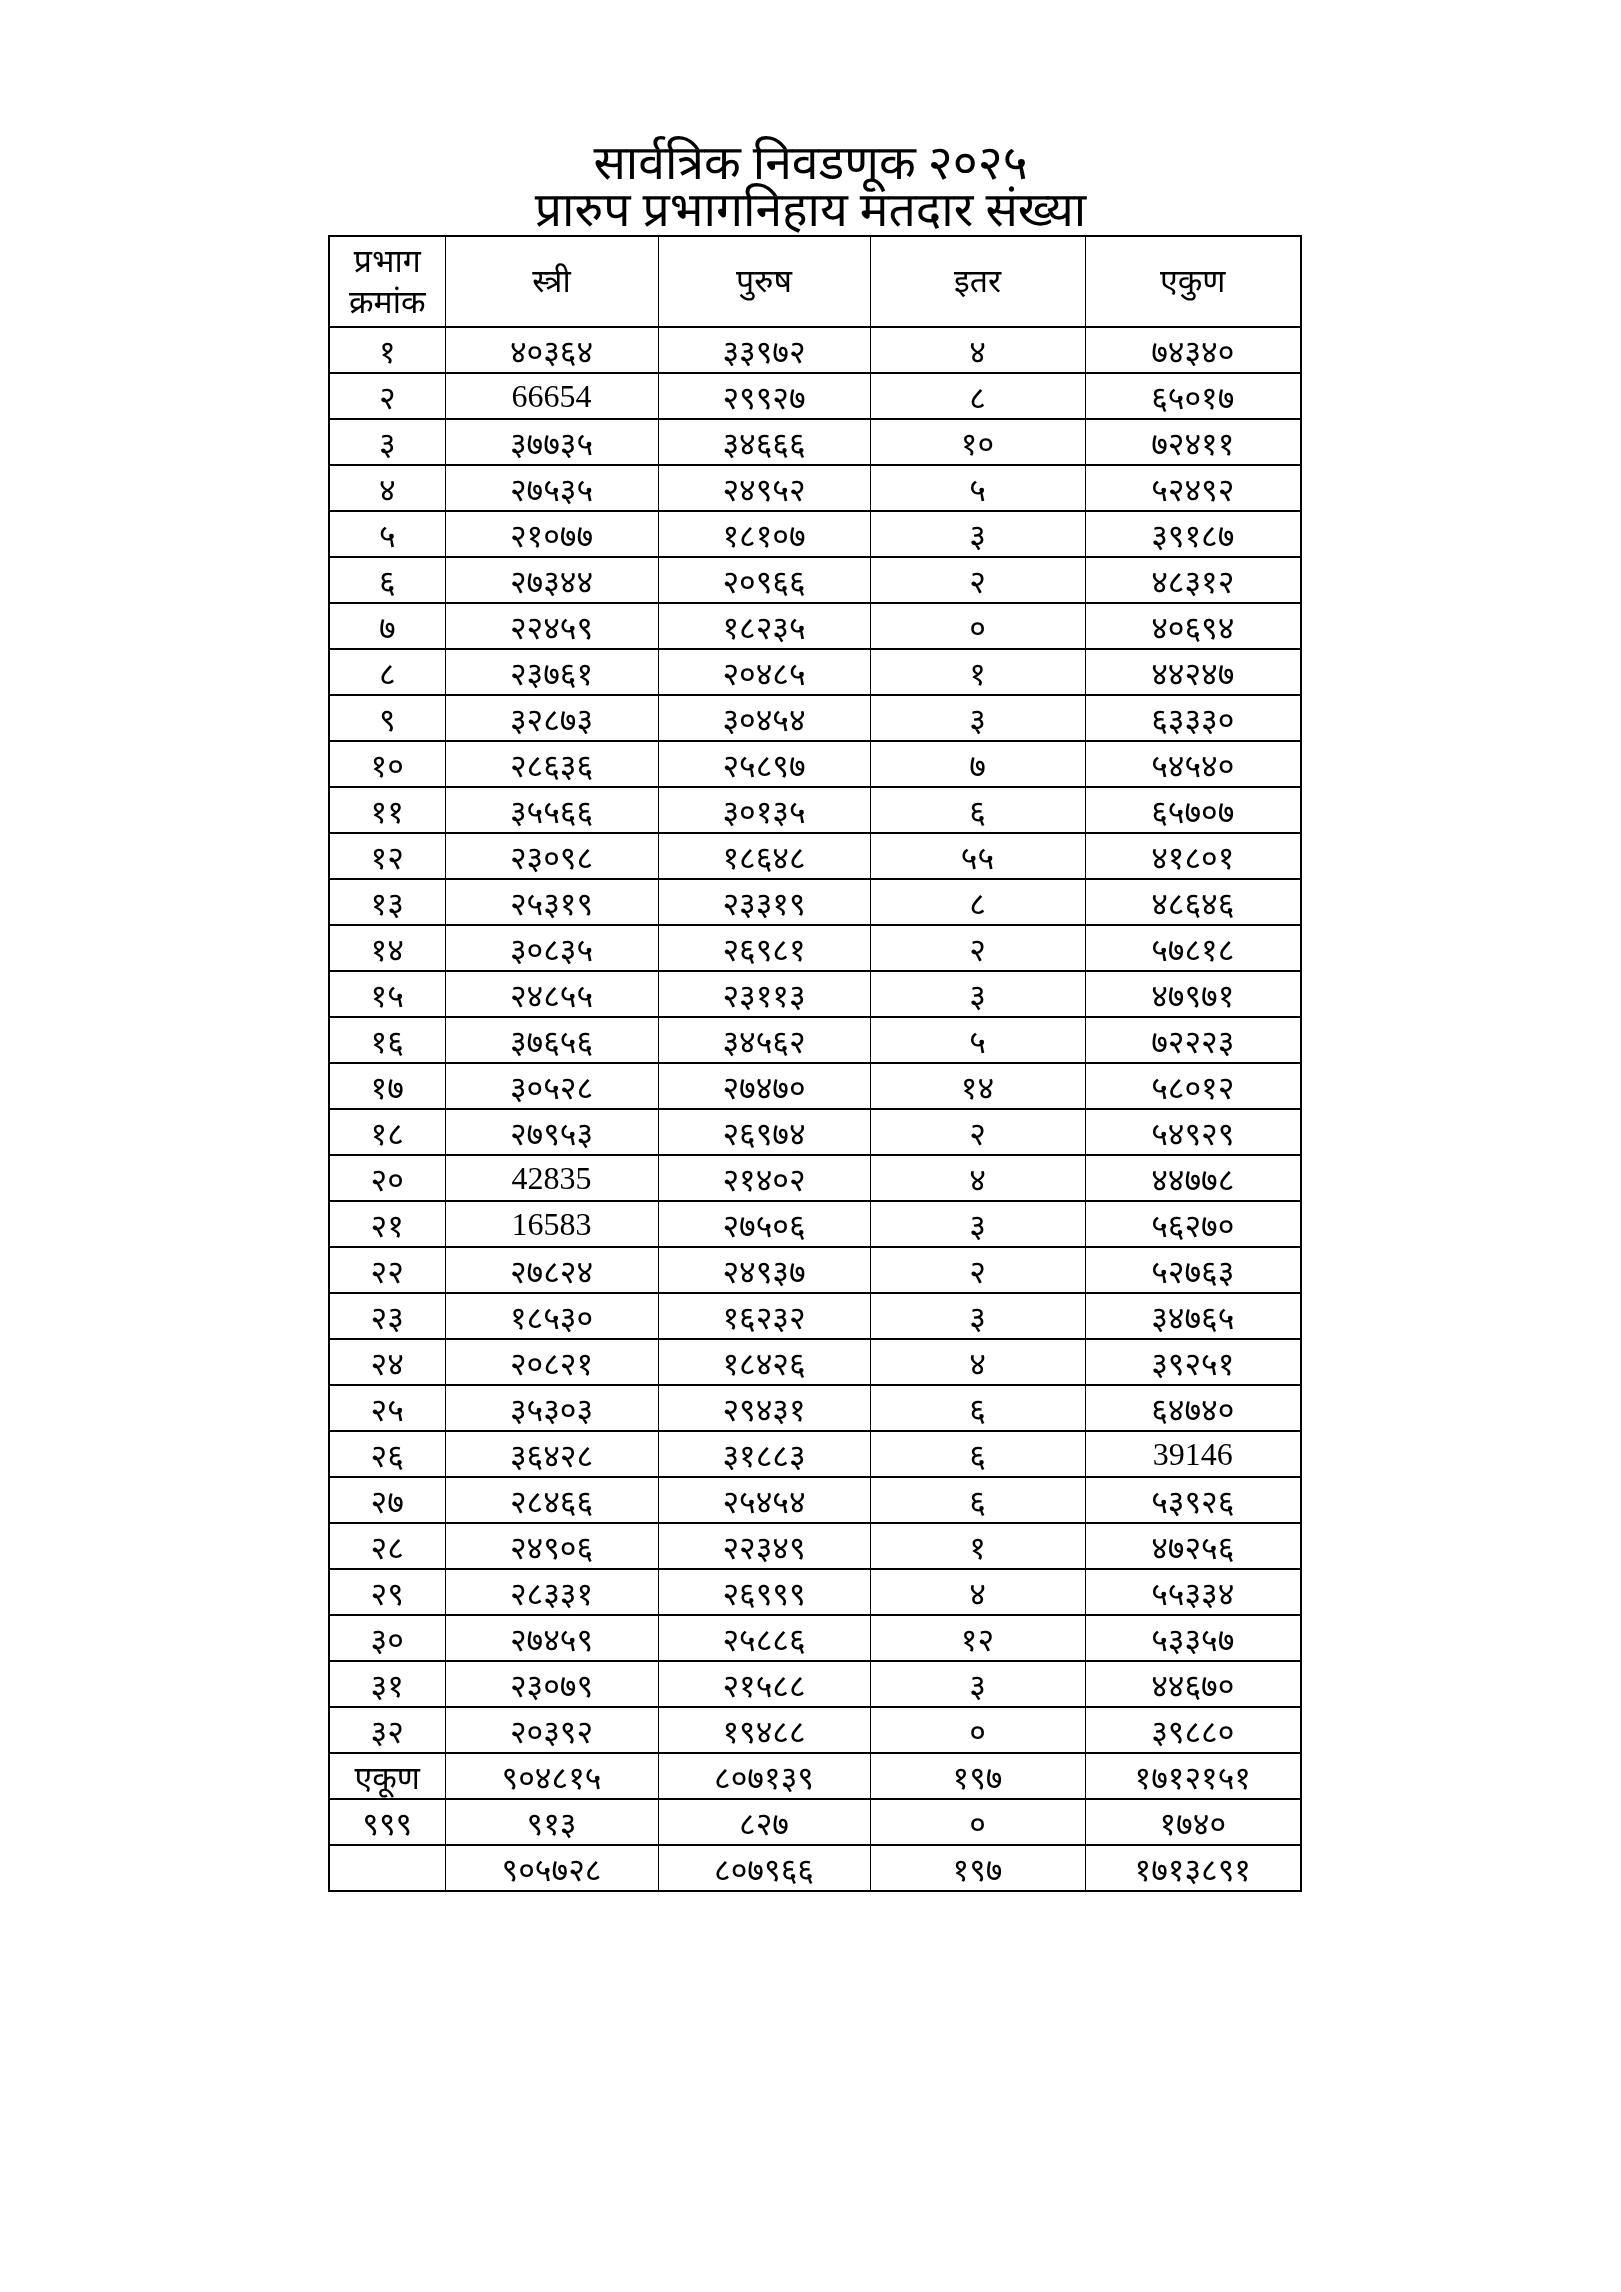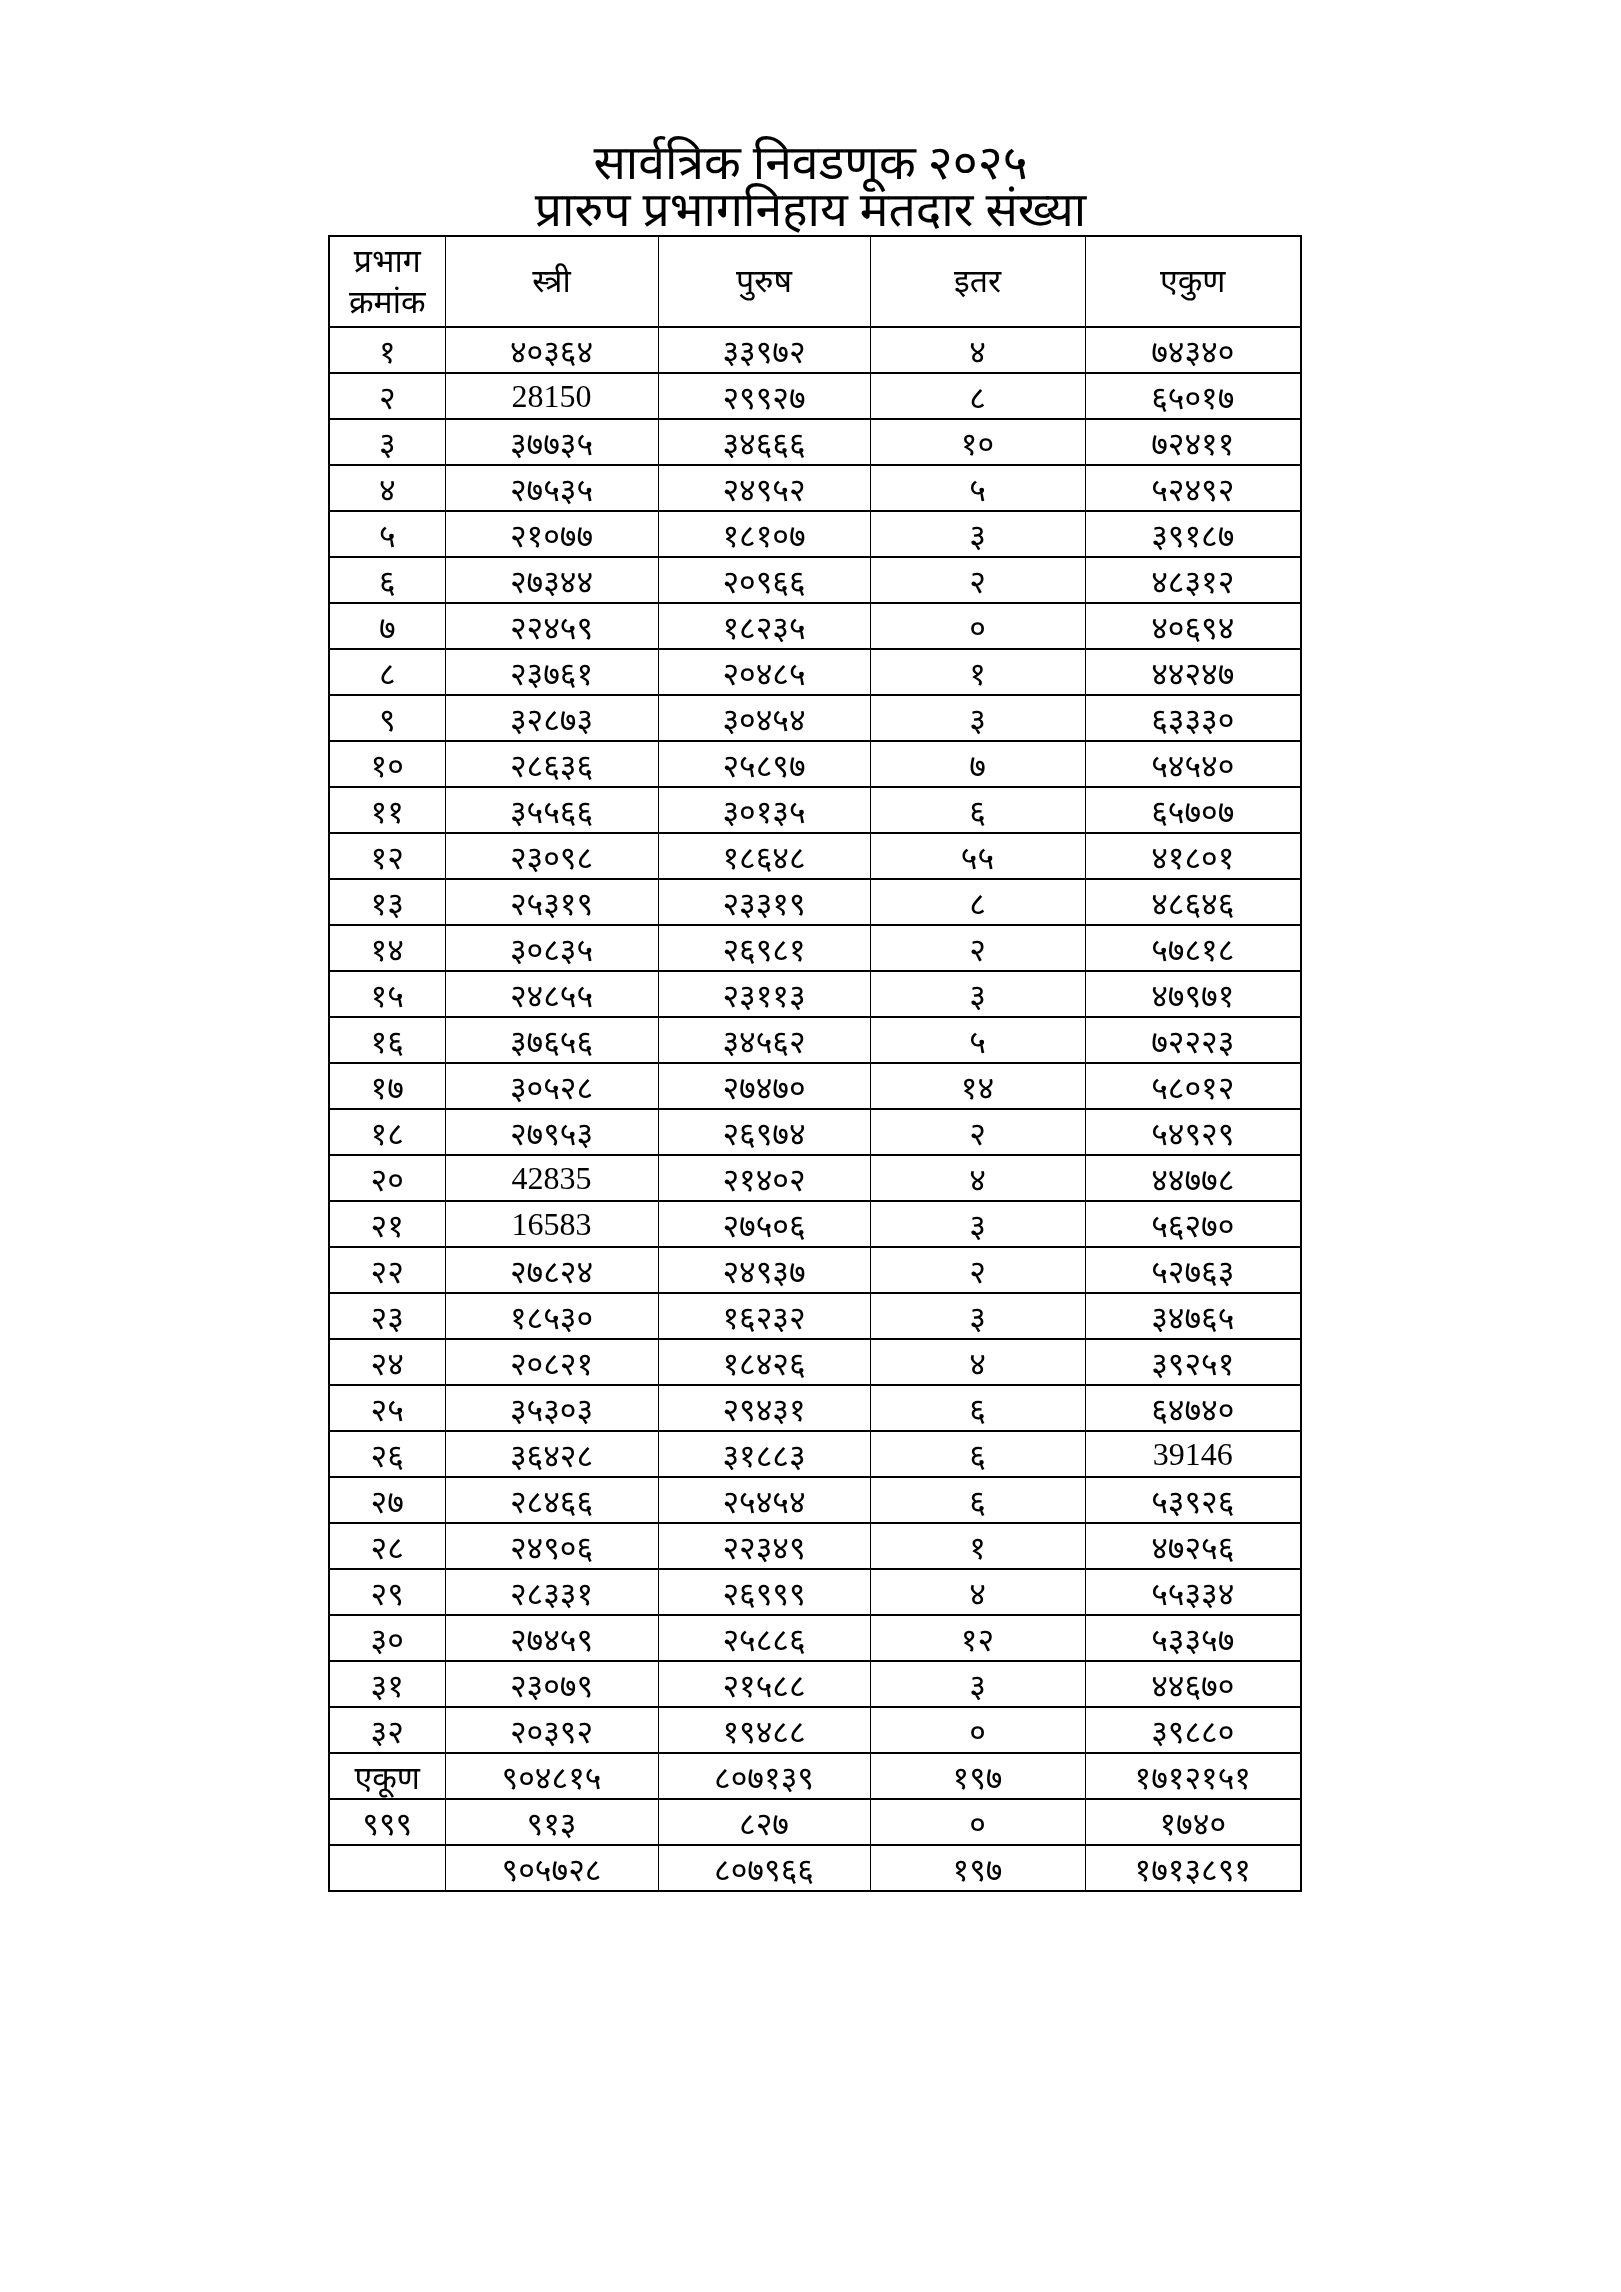--- a/index.html
+++ b/index.html
@@ -90,21 +90,21 @@
   <tbody>
       <tr>
         <td>१</td>
         <td>४०३६४</td>
         <td>३३९७२</td>
         <td>४</td>
         <td>७४३४०</td>
       </tr>
       <tr>
         <td>२</td>
-        <td>28150</td>
+        <td>66654</td>
         <td>२९९२७</td>
         <td>८</td>
         <td>६५०१७</td>
       </tr>
       <tr>
         <td>३</td>
         <td>३७७३५</td>
         <td>३४६६६</td>
         <td>१०</td>
         <td>७२४११</td>

